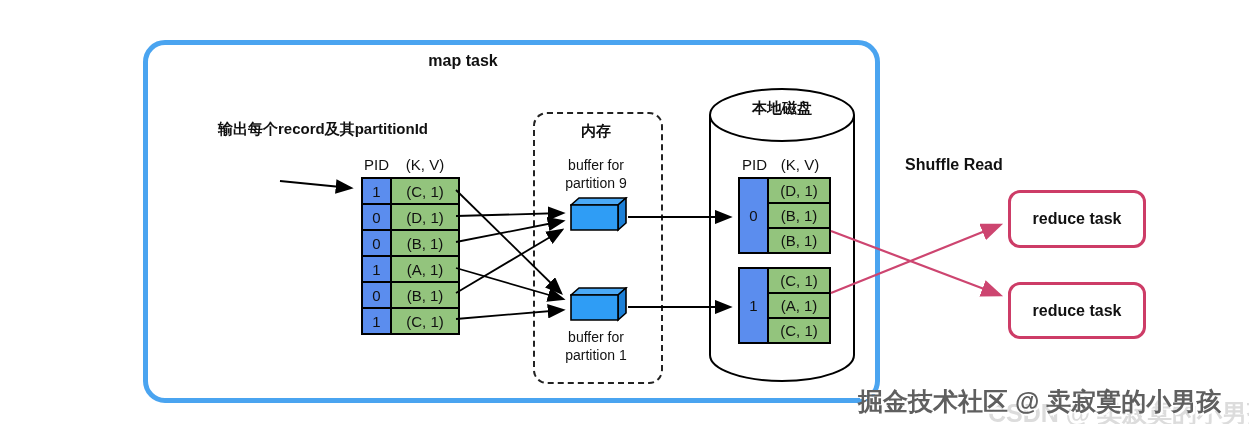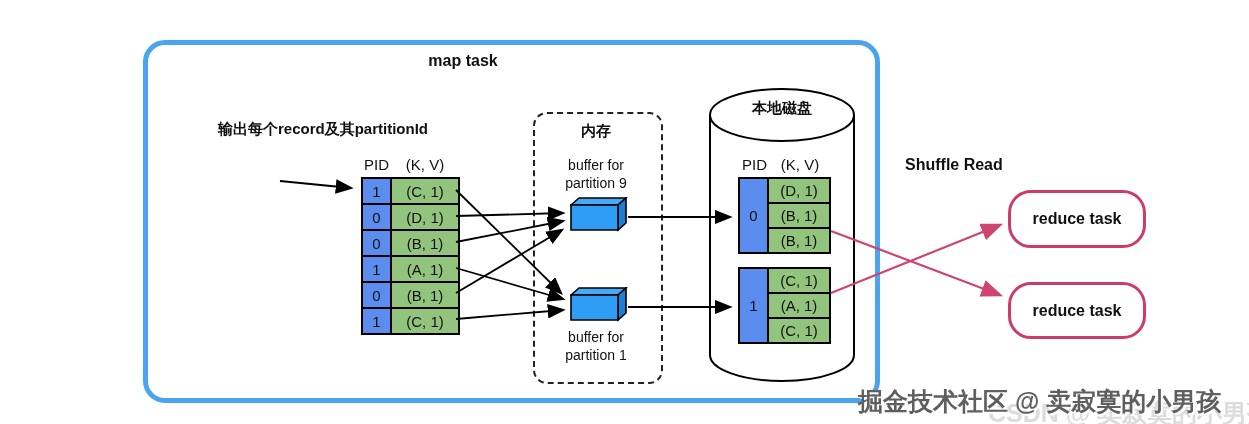--- a/index.html
+++ b/index.html
@@ -31,21 +31,21 @@
   .buffer-label{width:126px;text-align:center;font-size:14px;line-height:18px;z-index:4;}
   .buffer-svg{z-index:4;}
 
   
   .disk-title{left:706px;top:99px;width:152px;text-align:center;font-weight:bold;font-size:15px;z-index:4;}
   .disk-group{display:grid;grid-template-columns:27px 60px;grid-auto-rows:23px;gap:2px;background:#000;padding:2px;z-index:4;}
   .pid-span{grid-row:1/4;}
 
   .shuffle-read{left:893px;top:156px;font-weight:bold;font-size:16px;z-index:4;margin-left:12px;}
 
-  .reduce-box{width:132px;height:52px;border:3.5px solid #cd3c67;border-radius:23px;background:#fff;
+  .reduce-box{width:132px;height:52px;border:3.5px solid #cd3c67;border-radius:12px;background:#fff;
               display:flex;align-items:center;justify-content:center;font-weight:bold;font-size:16px;z-index:4;}
 
   .svg-layer{left:0;top:0;z-index:6;pointer-events:none;}
   .cyl-layer{left:704px;top:85px;z-index:2;}
 
   .watermark{white-space:nowrap;font-weight:bold;font-size:25px;z-index:10;}
   .wm-main{left:858px;top:385px;color:#5f5f5f;text-shadow:2px 2px 0 #ffffff;}
   .wm-ghost{left:988px;top:397px;color:#dcdcdc;text-shadow:2px 2px 0 #ffffff;z-index:9;}
 </style>
 </head>

